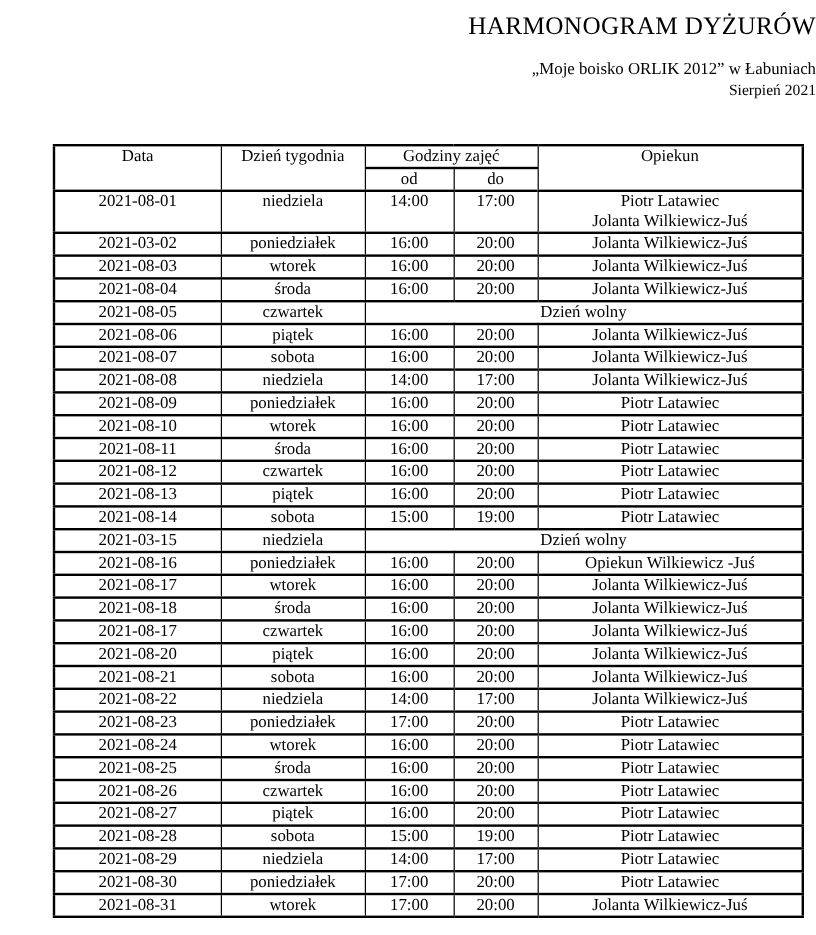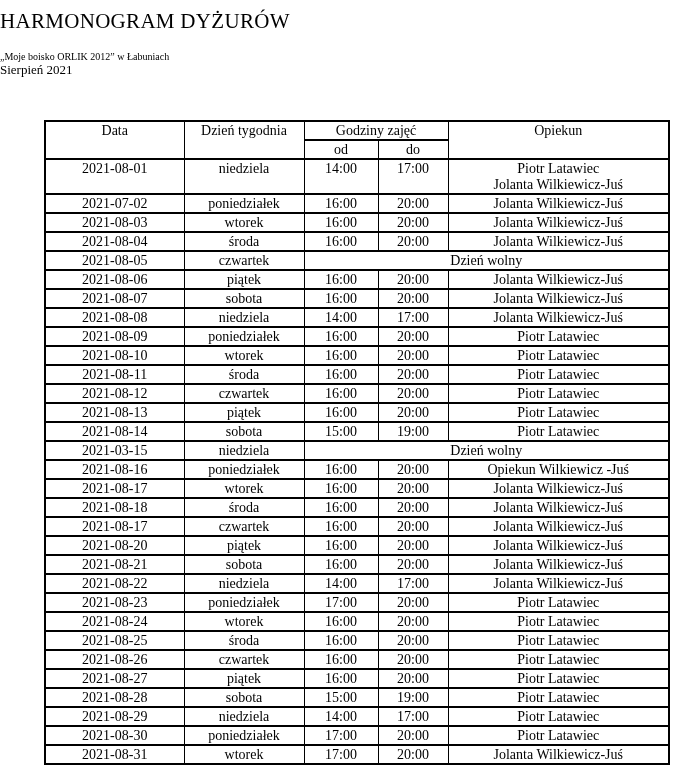--- a/index.html
+++ b/index.html
@@ -9,31 +9,31 @@
   body {
     width: 680px;
     height: 779px;
     background: #ffffff;
     color: #000000;
     font-family: "Liberation Serif", "DejaVu Serif", serif;
     position: relative;
     overflow: hidden;
   }
   .doc-header {
-    text-align: left;
+    text-align: right;
   }
   .doc-title {
     padding-top: 9px;
     font-size: 21px;
     font-weight: normal;
     letter-spacing: 0.3px;
   }
   .doc-subtitle {
     margin-top: 17px;
-    font-size: 10px;
+    font-size: 14px;
   }
   .doc-period {
     margin-top: 0;
     font-size: 13px;
   }
   table.schedule {
     position: absolute;
     left: 44px;
     top: 120px;
     width: 624px;
@@ -92,21 +92,21 @@
   </thead>
   <tbody id="schedule-body">
       <tr>
         <td class="date-cell">2021-08-01</td>
         <td class="weekday-cell">niedziela</td>
         <td class="from-cell">14:00</td>
         <td class="to-cell">17:00</td>
         <td class="caretaker-cell">Piotr Latawiec<br>Jolanta Wilkiewicz-Juś</td>
       </tr>
       <tr>
-        <td class="date-cell">2021-07-02</td>
+        <td class="date-cell">2021-03-02</td>
         <td class="weekday-cell">poniedziałek</td>
         <td class="from-cell">16:00</td>
         <td class="to-cell">20:00</td>
         <td class="caretaker-cell">Jolanta Wilkiewicz-Juś</td>
       </tr>
       <tr>
         <td class="date-cell">2021-08-03</td>
         <td class="weekday-cell">wtorek</td>
         <td class="from-cell">16:00</td>
         <td class="to-cell">20:00</td>

